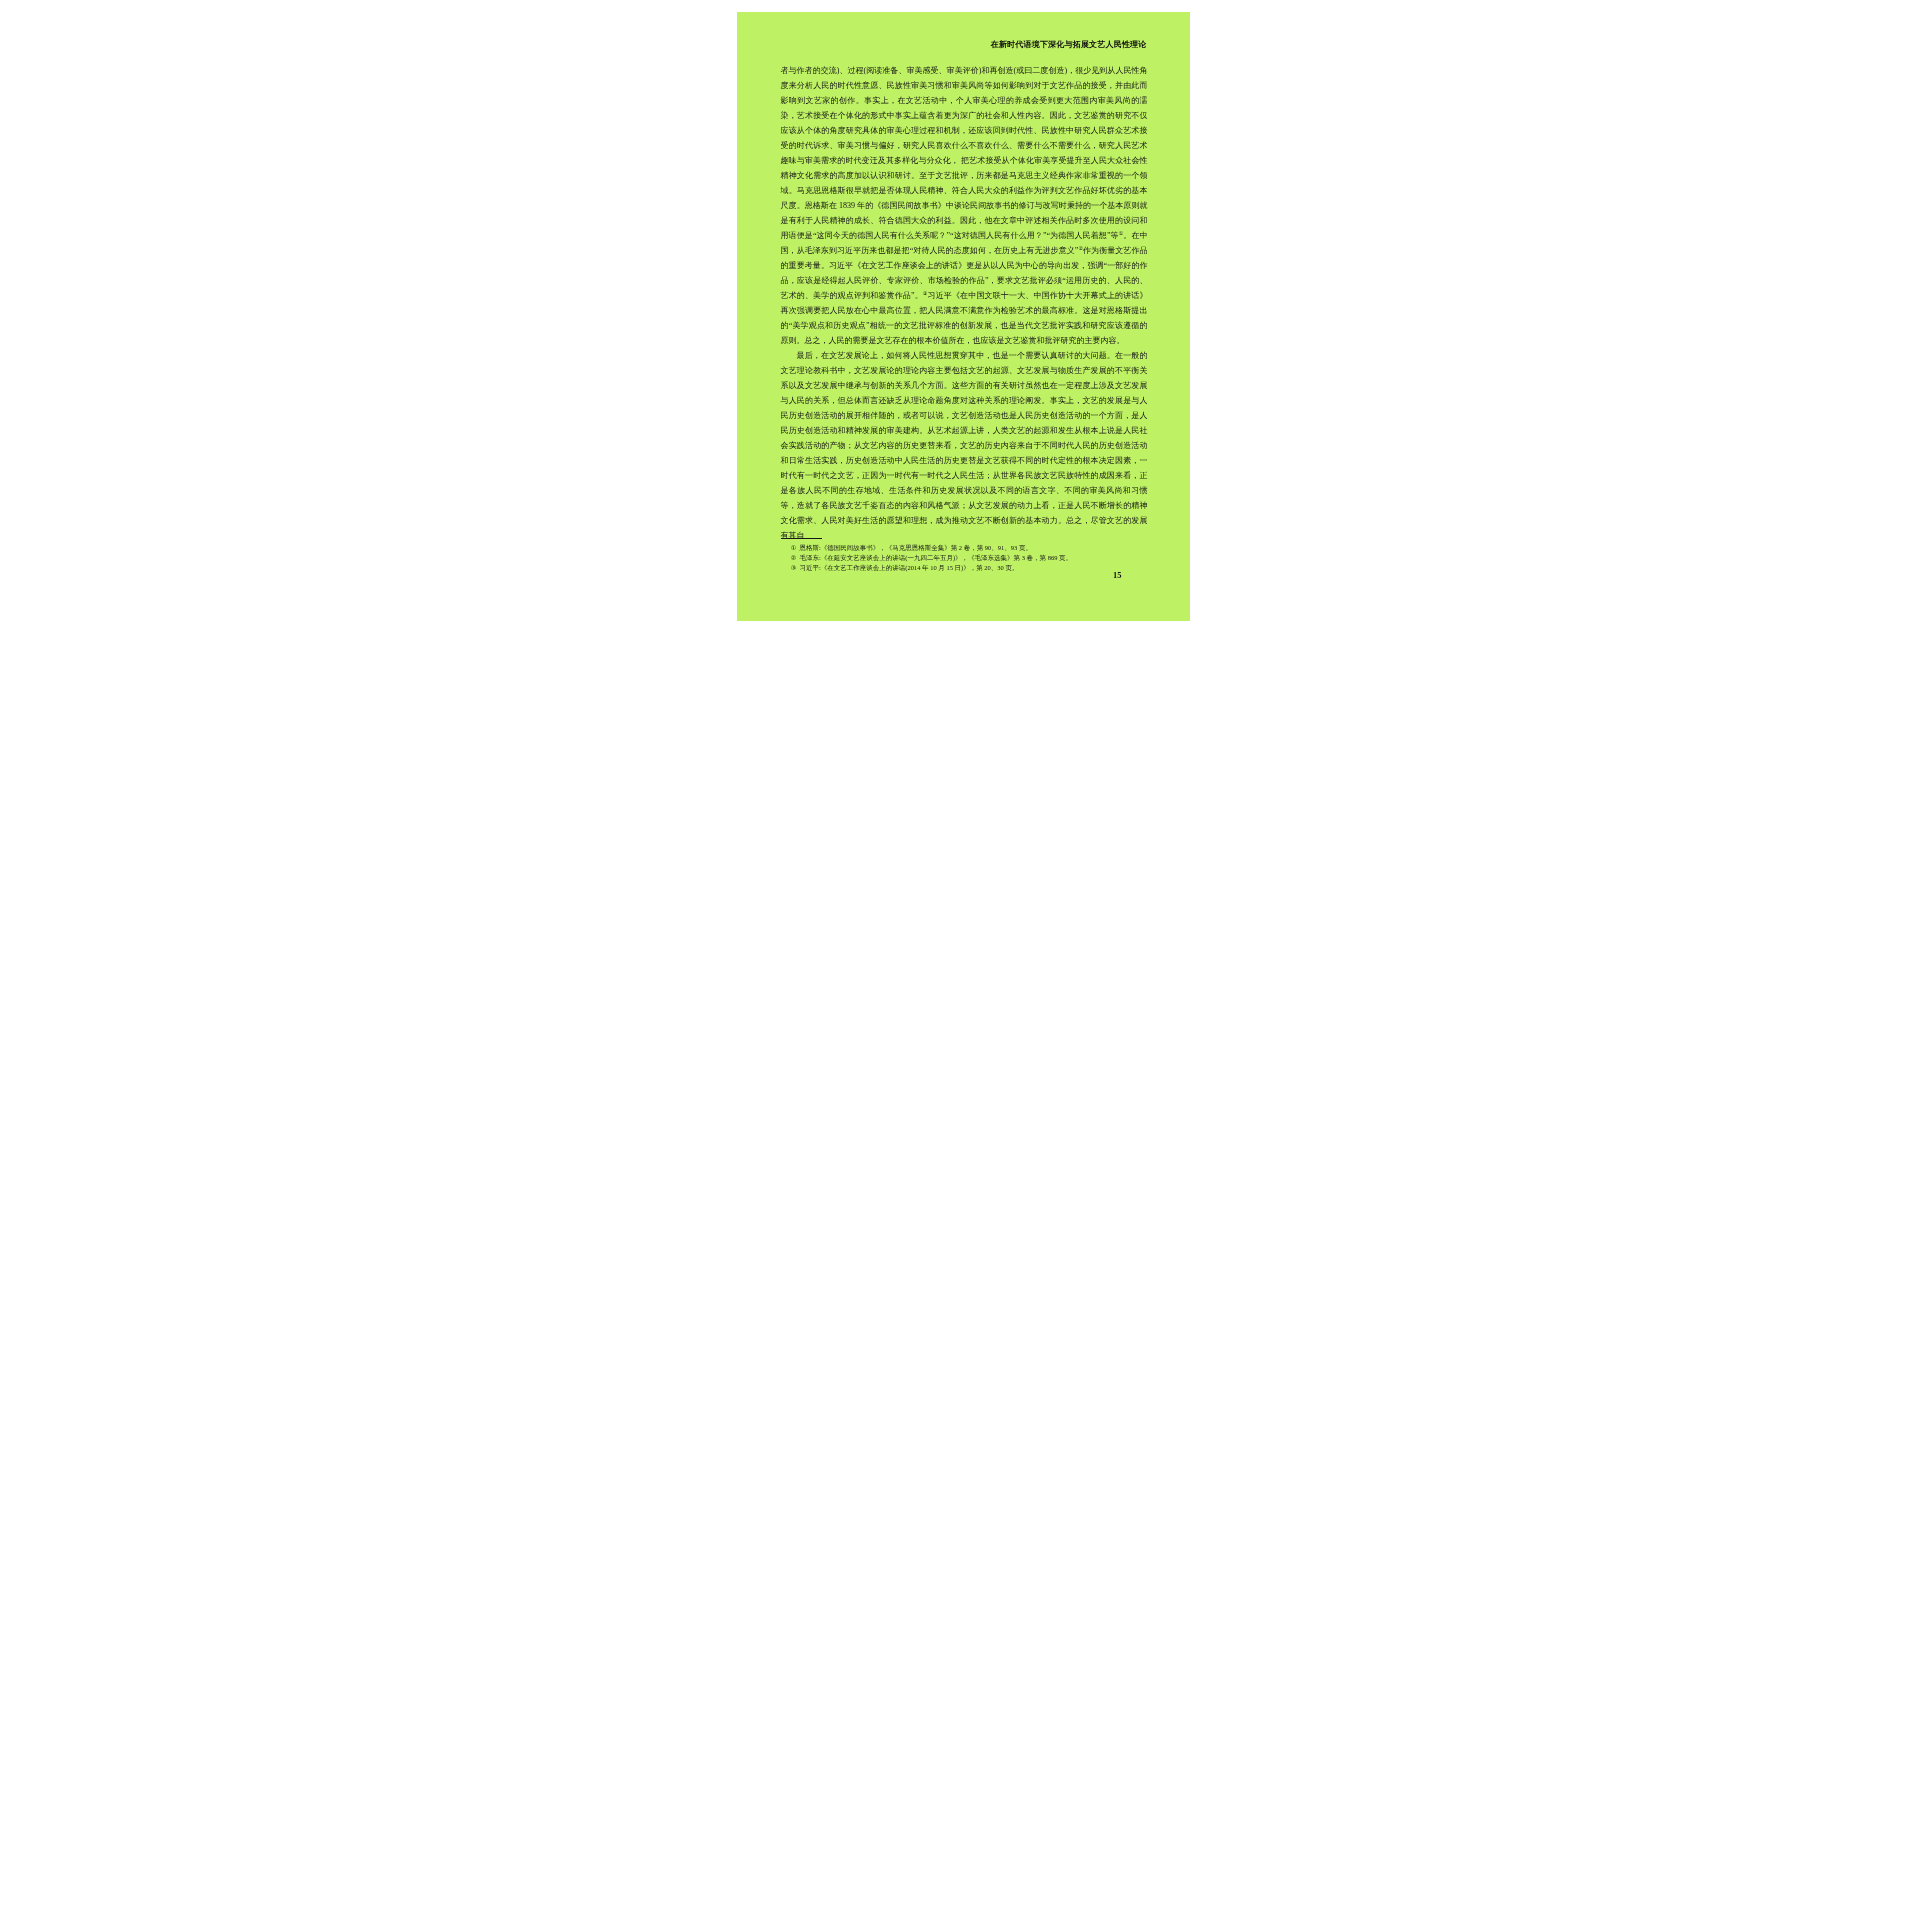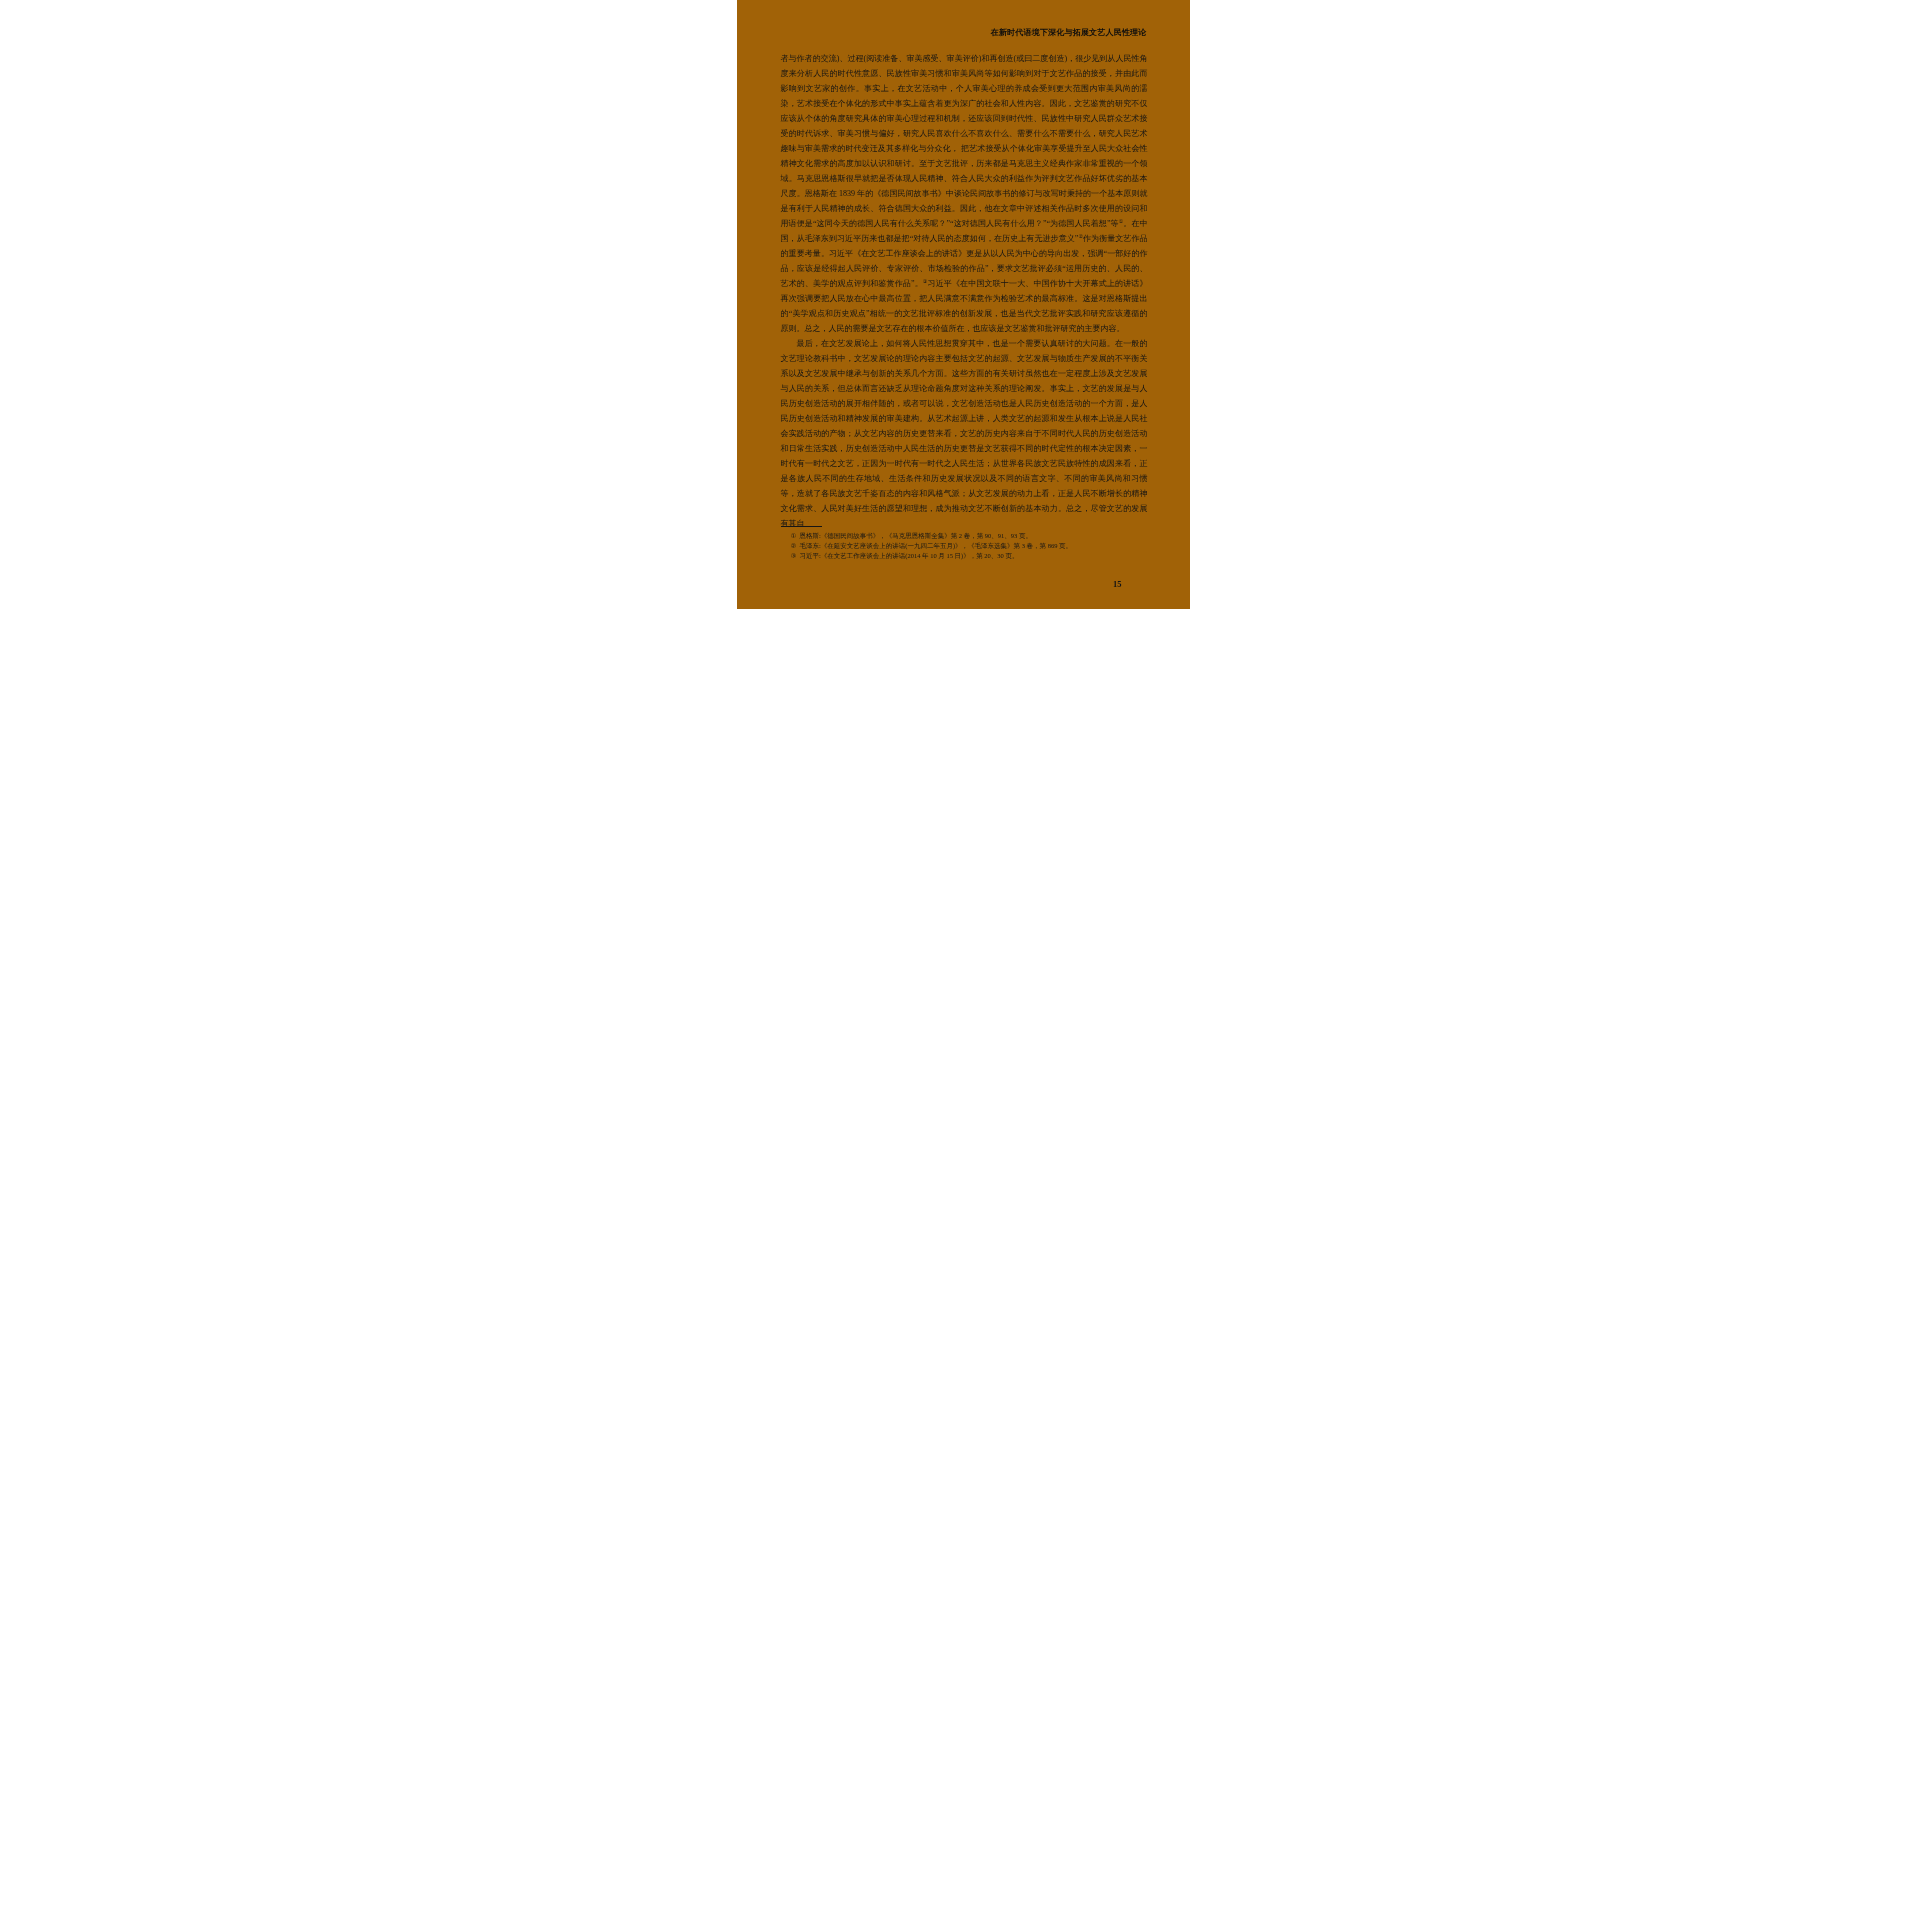--- a/index.html
+++ b/index.html
@@ -1,21 +1,21 @@
 <!DOCTYPE html>
 <html style="font-size:6.2px"><head>
 <meta charset="utf-8">
 <style>
   html, body { margin: 0; padding: 0; background: #ffffff; }
   .page {
     position: relative;
     width: 453px;
     height: 609px;
-    margin: 0 auto;
-    background: #a16207;
+    margin: 12px auto;
+    background: #bef264;
     font-family: "Liberation Serif", "DejaVu Serif", serif;
     color: #151515;
     overflow: hidden;
   }
   .running-header {
     position: absolute;
     top: 27px;
     left: 44px;
     right: 43px;
     text-align: right;
@@ -61,21 +61,21 @@
   }
   .fn-item {
     display: flex;
     align-items: flex-start;
     padding-left: 10px;
   }
   .fn-marker { flex: 0 0 auto; margin-right: 3.1px; }
   .fn-text { flex: 1 1 auto; }
   .page-number {
     position: absolute;
-    top: 579px;
+    top: 558px;
     right: 68px;
     font-size: 8.5px;
     color: #141414;
     font-weight: bold;
   }
 </style>
 </head>
 <body>
 
 <div class="page">

